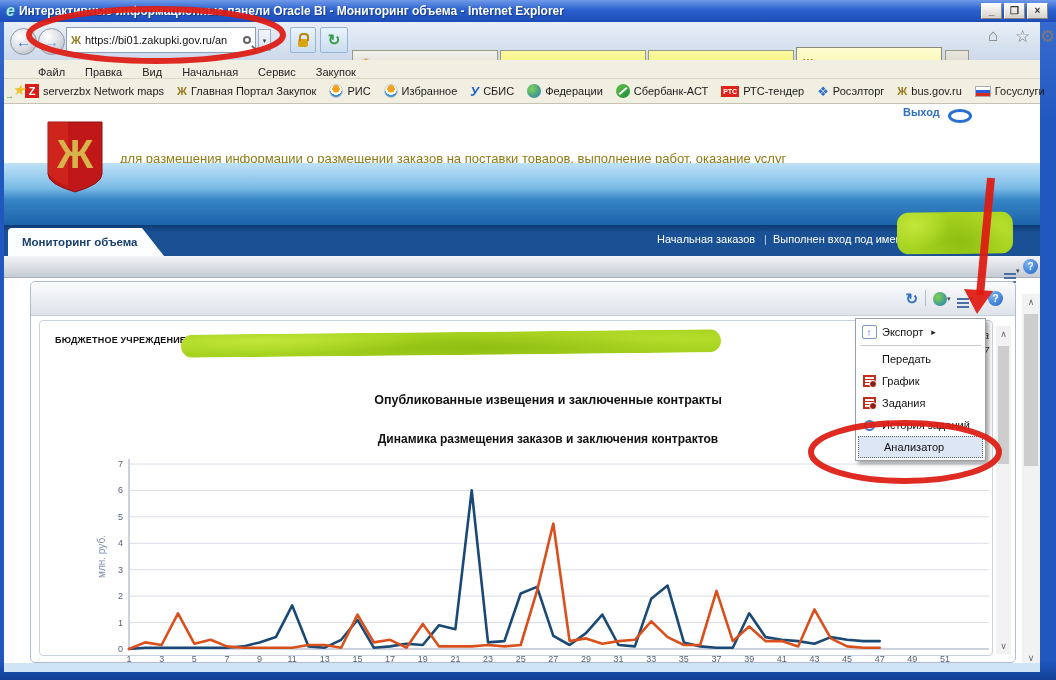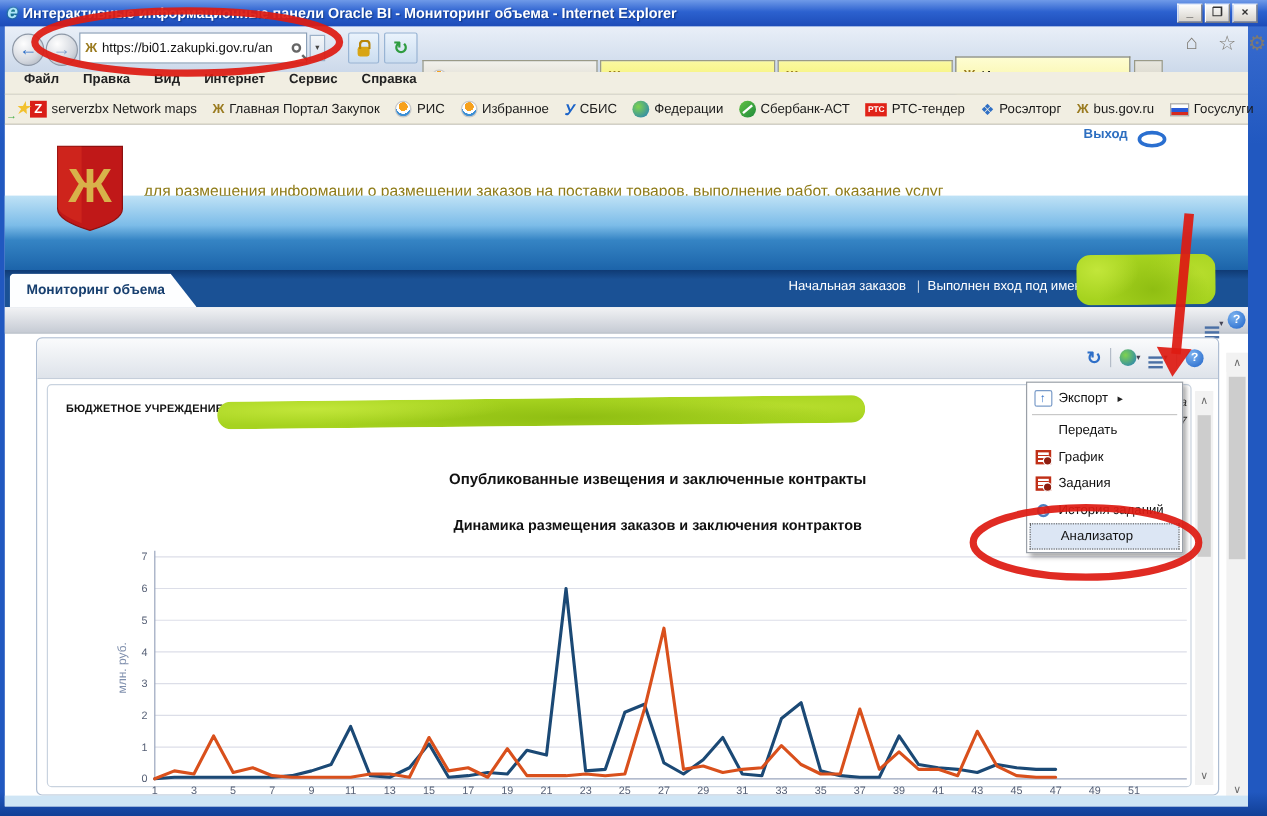--- a/index.html
+++ b/index.html
@@ -45,21 +45,21 @@
   .tab.yellow{background:linear-gradient(180deg,#fbf9a0,#f1ec62);}
   .tab.active{top:25px;height:32px;background:linear-gradient(180deg,#fefdd2,#f7f29a);border-color:#8a8a78;}
   .tab .x{margin-left:auto;color:#777;font-size:12px;font-weight:bold;}
   .flame{width:14px;height:14px;border-radius:50%;flex:none;border:1px solid #c8c8c8;
     background:radial-gradient(circle at 50% 32%,#f7a11c 0 36%,#ffffff 37% 58%,#3b8fd4 59% 100%);}
   .newtab{position:absolute;left:941px;top:28px;width:24px;height:28px;background:linear-gradient(#e8e6de,#cfccbe);border:1px solid #9a9a88;}
   .tr-icons{position:absolute;top:4px;font-size:17px;color:#7e7a72;}
 
   
   .menubar{position:absolute;left:4px;top:60px;width:1036px;height:19px;background:#f1eee2;
-    border-bottom:1px solid #d8d4c6;display:flex;align-items:flex-start;padding-left:6px;font-weight:bold;}
+    border-bottom:1px solid #d8d4c6;display:flex;align-items:flex-end;padding-left:24px;}
   .menubar span{font-size:11px;color:#222;padding:0 10px;}
   .favbar{position:absolute;left:4px;top:79px;width:1036px;height:25px;background:#f1eee2;
     border-bottom:1px solid #c7c3b4;display:flex;align-items:center;padding-left:8px;gap:13px;white-space:nowrap;}
   .favitem{display:flex;align-items:center;gap:4px;font-size:11px;color:#1a1a1a;}
   .ic-z{width:14px;height:14px;background:#d91e18;color:#fff;font-size:11px;font-weight:bold;text-align:center;line-height:14px;flex:none;}
   .ic-globe{width:14px;height:14px;border-radius:50%;background:radial-gradient(circle at 35% 35%,#7fd34e,#1f7abf);flex:none;}
   .ic-sber{width:14px;height:14px;border-radius:50%;background:linear-gradient(135deg,#63c243,#1e8a3c);position:relative;flex:none;}
   .ic-sber::after{content:"";position:absolute;left:2px;top:6px;width:10px;height:2px;background:#fff;transform:rotate(-40deg);}
   .ic-rts{background:#e02318;color:#fff;font-size:7px;font-weight:bold;padding:2px 2px;line-height:1;flex:none;}
   .ic-flag{width:16px;height:11px;border:1px solid #aaa;flex:none;
@@ -189,23 +189,23 @@
 
     <span class="tr-icons" style="left:984px;">⌂</span>
     <span class="tr-icons" style="left:1011px;">☆</span>
     <span class="tr-icons" style="left:1036px;">⚙</span>
   </div>
 
   <div class="menubar">
     <span>Файл</span>
     <span>Правка</span>
     <span>Вид</span>
-    <span>Интернет</span>
+    <span>Начальная</span>
     <span>Сервис</span>
-    <span>Справка</span>
+    <span>Закупок</span>
   </div>
 
   <div class="favbar">
     <span class="fav-add">
       <i class="st">★</i>
       <i class="ar">→</i>
     </span>
     <span class="favitem">
         <span class="ic-z">Z</span>
         <span>serverzbx Network maps</span>

